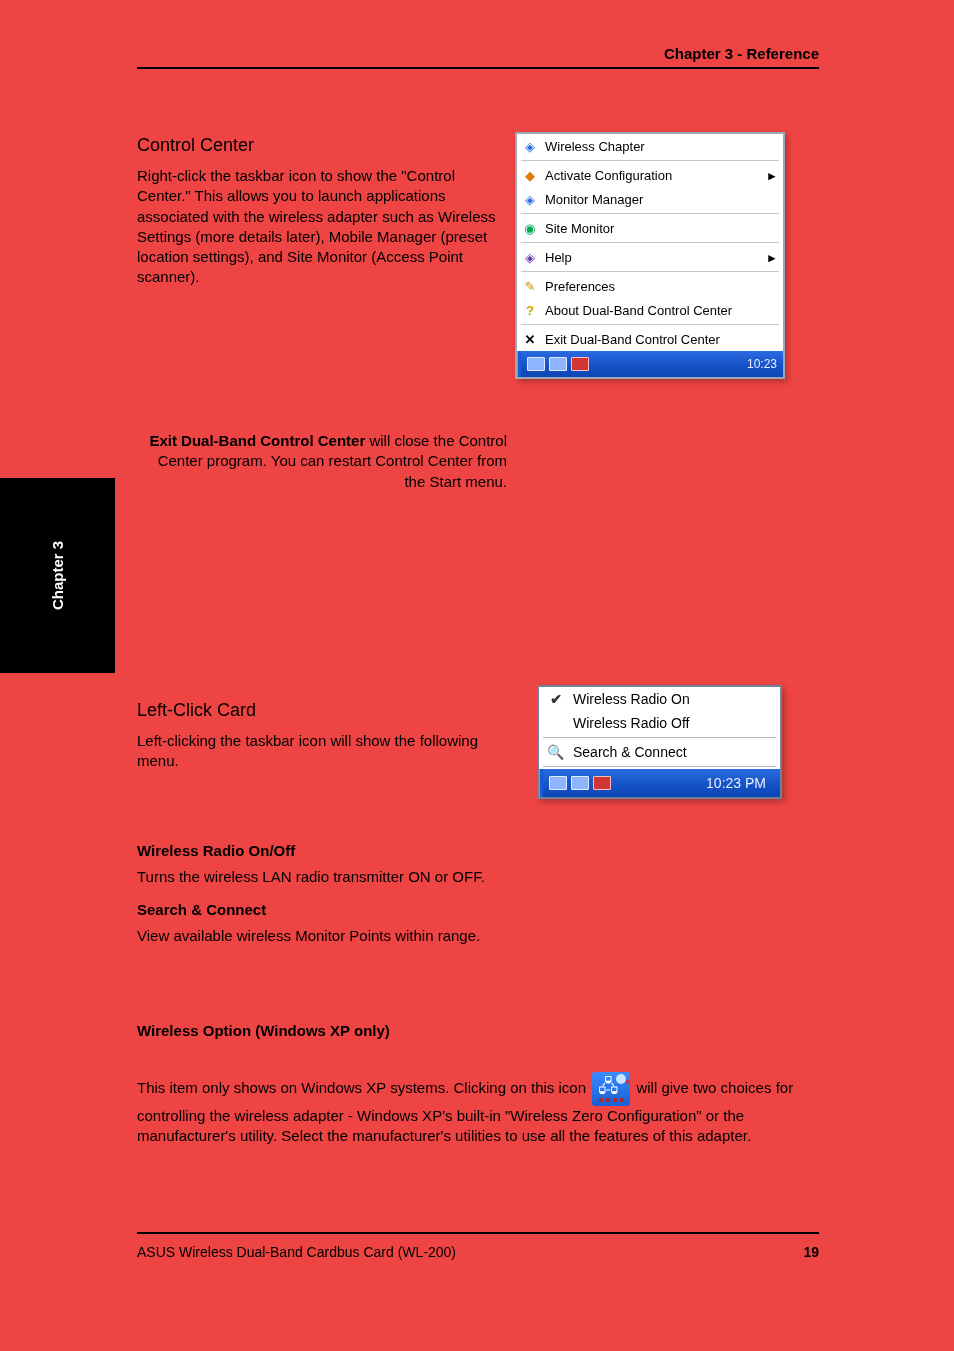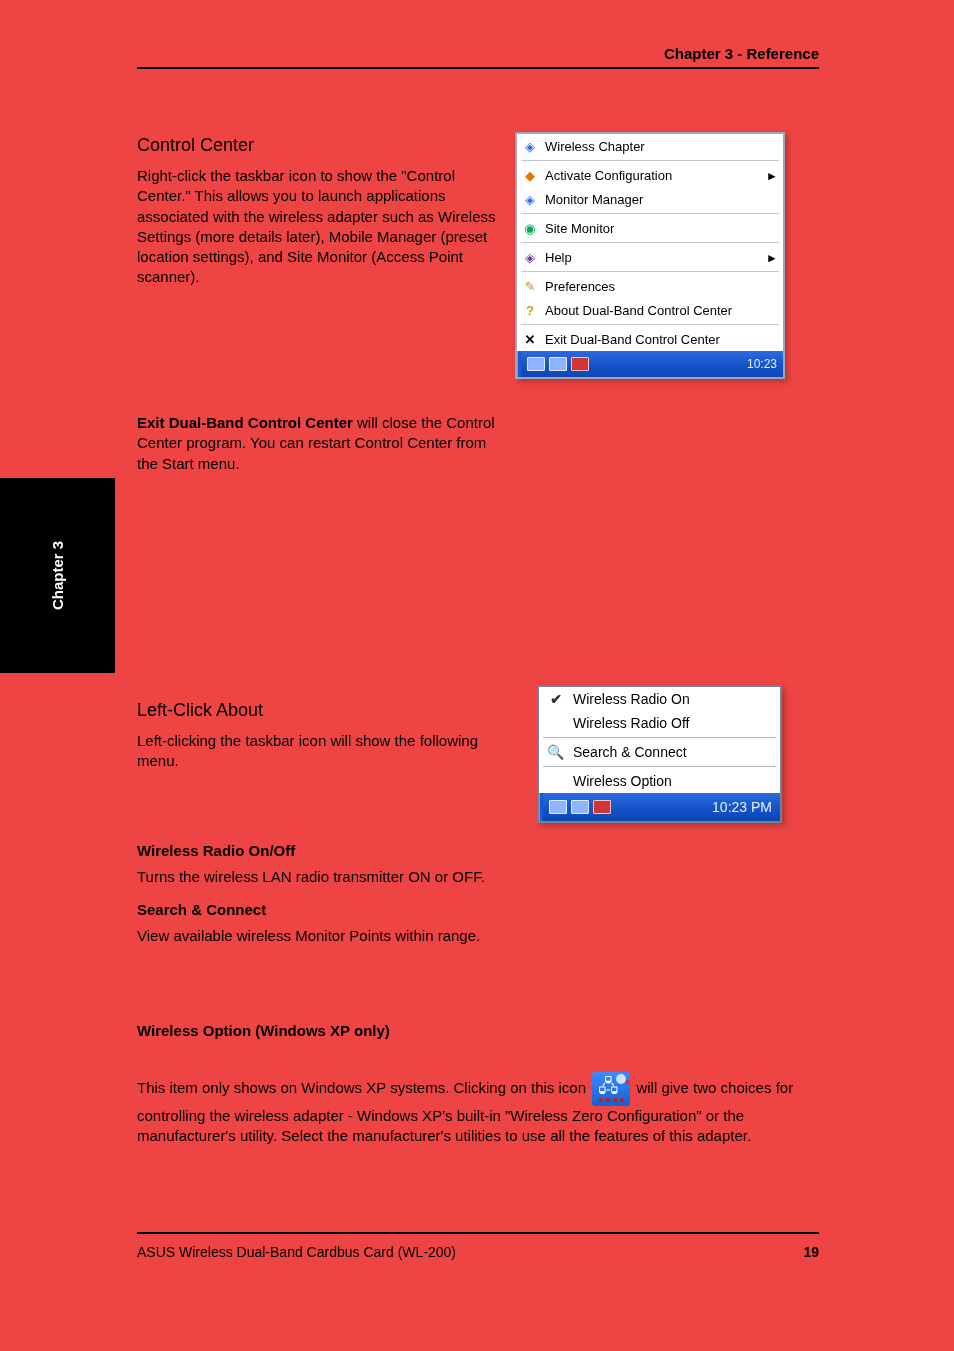--- a/index.html
+++ b/index.html
@@ -63,21 +63,21 @@
     line-height: 1.35;
     margin: 0 0 14px 0;
   }
   .bold { font-weight: bold; }
   .col-left {
     position: absolute;
     left: 137px;
     width: 370px;
   }
   .col-left.block1 { top: 135px; }
-  .col-left.block2 { top: 413px; }
+  .col-left.block2 { top: 431px; text-align: right; }
   .col-left.block5 { top: 700px; }
   .col-full {
     position: absolute;
     left: 137px;
     right: 135px;
   }
   .col-full.block6 { top: 842px; }
   .col-full.block7 { top: 1022px; }
   .col-full.block8 { top: 1072px; }
 
@@ -198,21 +198,21 @@
     background: #8fb4ff;
     border: 1px solid #e0ecff;
     border-radius: 1px;
   }
   .xp-taskbar2 .tray-box.red {
     background: #d23535;
     border-color: #ffc0c0;
   }
   .xp-taskbar2 .clock {
     margin-left: auto;
-    padding-right: 8px;
+    padding-right: 14px;
   }
   .xp-taskbar2 .side-edge {
     width: 4px; height: 28px;
     background: #1a5ad4;
     border-left: 1px solid #6ea0f0;
   }
 
   
   .inline-icon {
     display: inline-block;
@@ -350,43 +350,39 @@
     </div>
   </div>
 
   <div class="col-left block2">
     <p class="body-text">
       <span class="bold">Exit Dual-Band Control Center</span><span> will close the Control Center program. You can restart Control Center from the Start menu.</span>
     </p>
   </div>
 
   <div class="col-left block5">
-    <div class="h2">Left-Click About</div>
+    <div class="h2">Left-Click Card</div>
     <div class="body-text">Left-clicking the taskbar icon will show the following menu.</div>
   </div>
 
   <div class="xp-menu2">
     <div class="item2">
       <span class="ico2 ico-check">✔</span>
       <span>Wireless Radio On</span>
     </div>
     <div class="item2">
       <span class="ico2"></span>
       <span>Wireless Radio Off</span>
     </div>
     <div class="sep2"></div>
     <div class="item2">
       <span class="ico2 ico-mag">🔍</span>
       <span>Search &amp; Connect</span>
     </div>
     <div class="sep2"></div>
-    <div class="item2">
-      <span class="ico2"></span>
-      <span>Wireless Option</span>
-    </div>
     <div class="xp-taskbar2">
       <div class="side-edge"></div>
       <div class="tray-icons">
         <div class="tray-box"></div>
         <div class="tray-box"></div>
         <div class="tray-box red"></div>
       </div>
       <div class="clock">10:23 PM</div>
     </div>
   </div>

